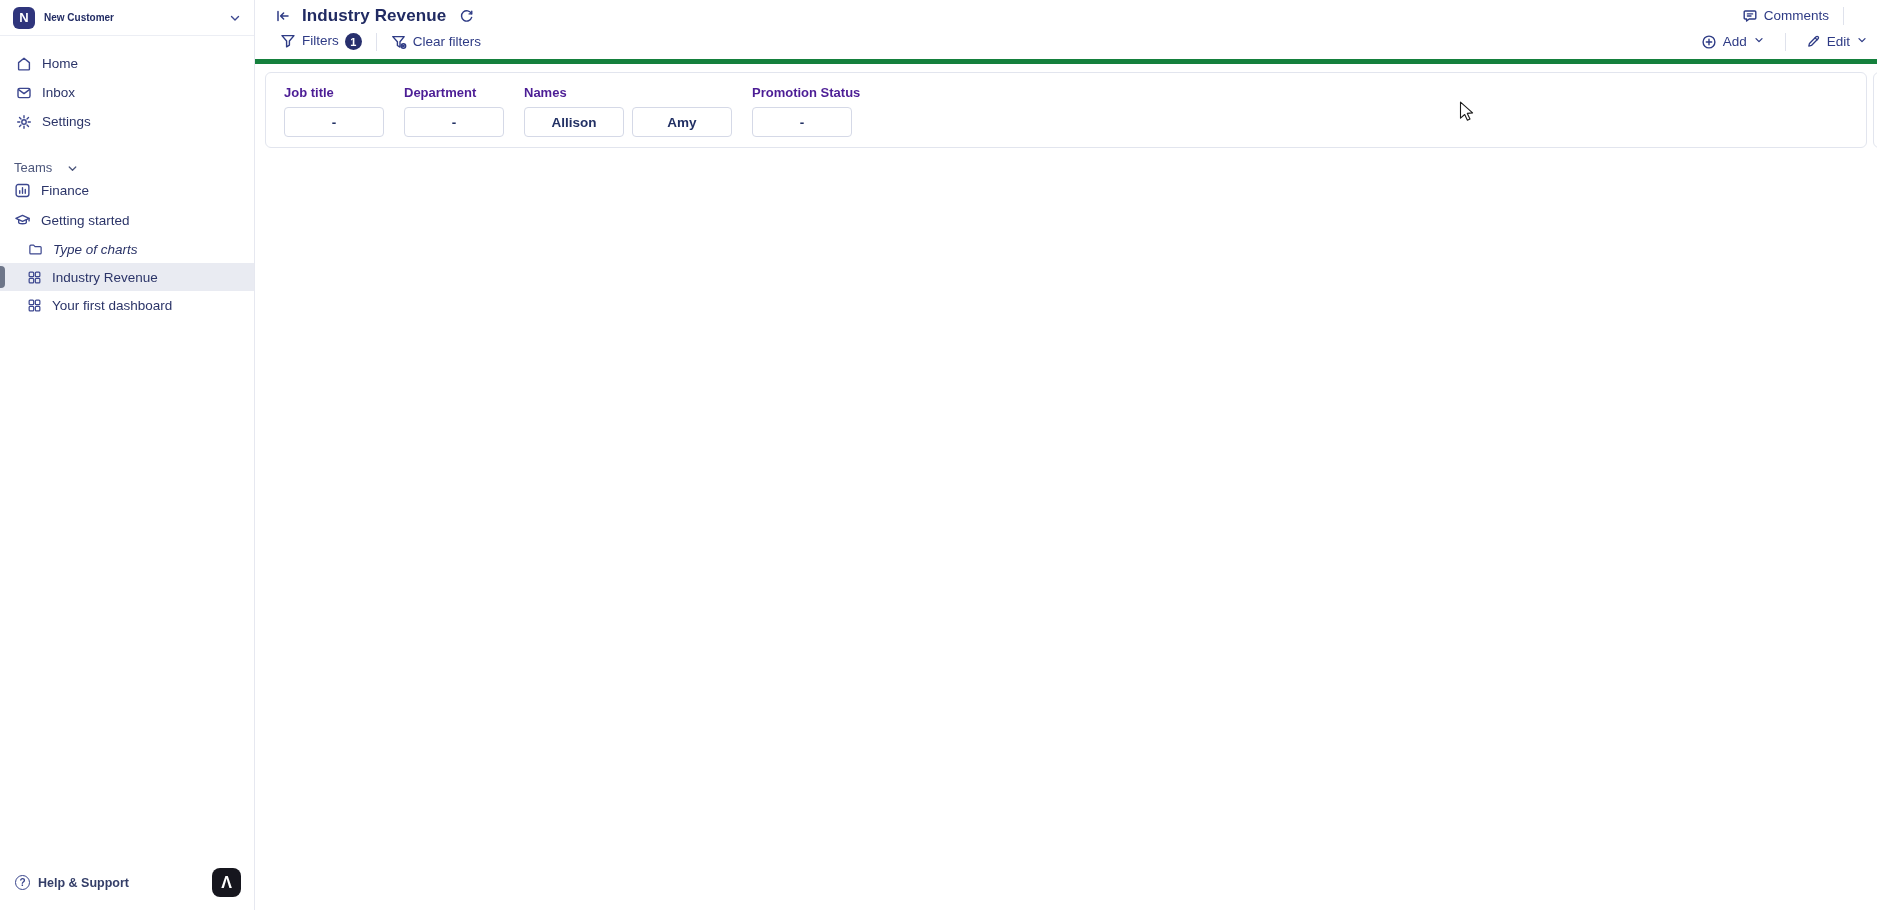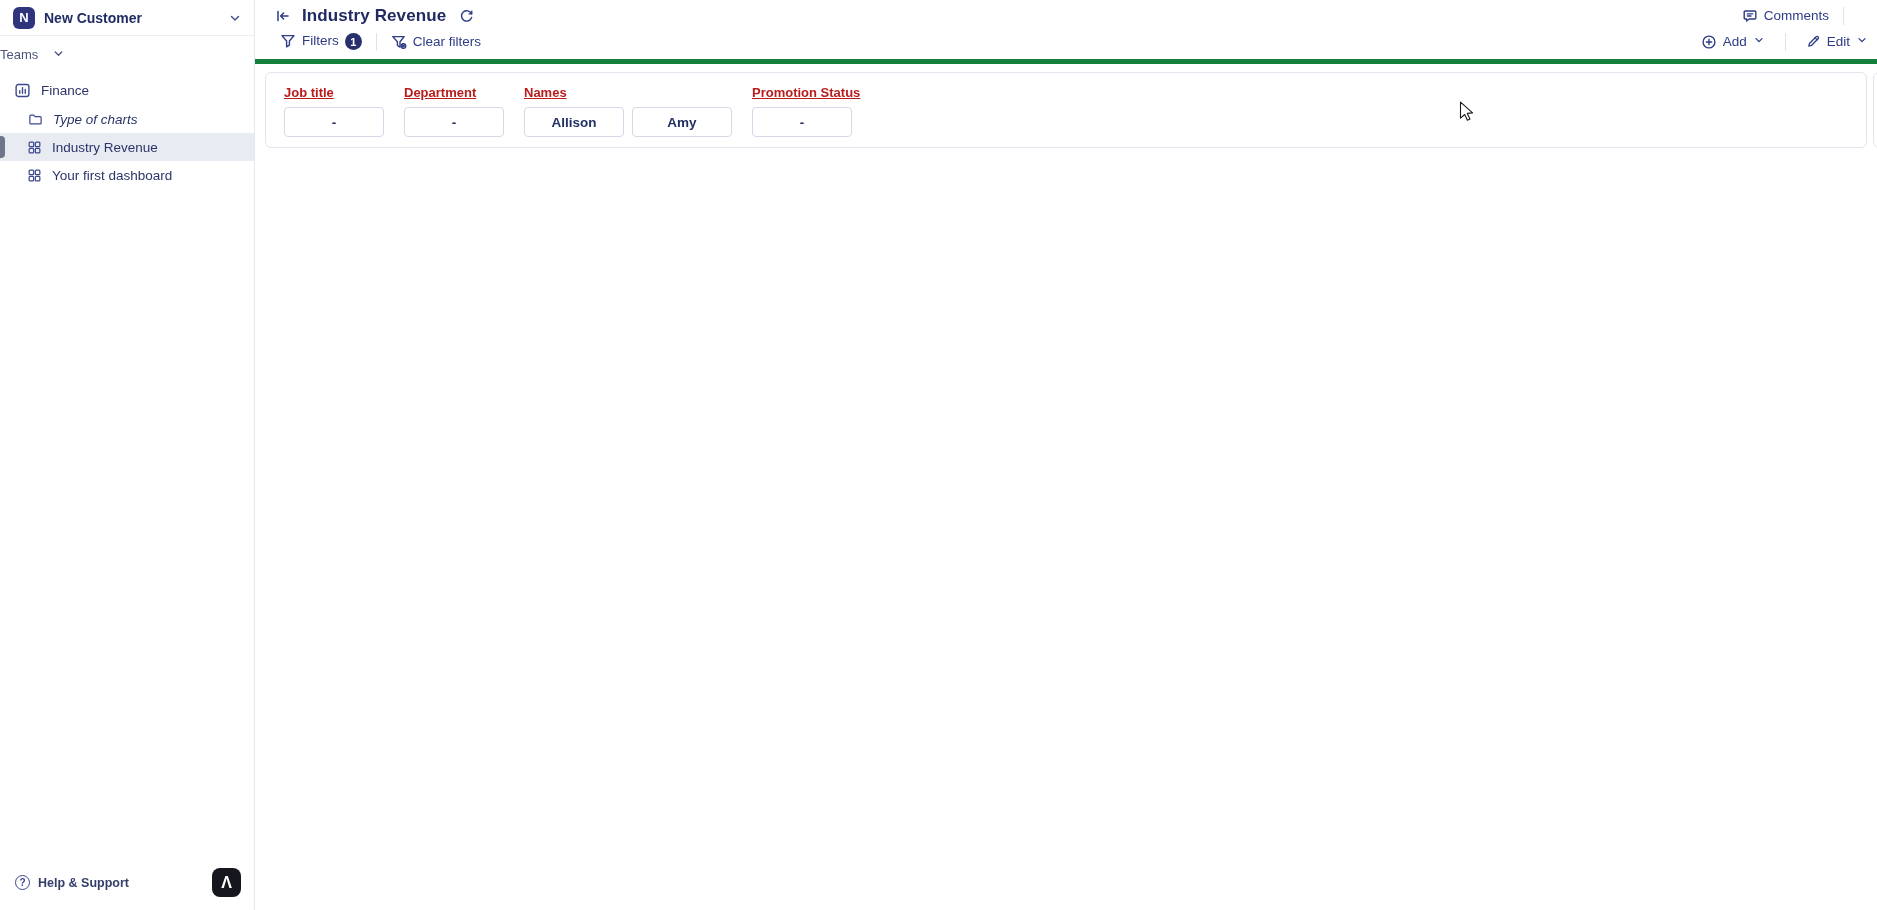--- a/index.html
+++ b/index.html
@@ -8,27 +8,27 @@
   .page { position:relative; width:1877px; height:910px; overflow:hidden;
     display:flex; background:#fff; color:#2b3468; }
 
   
   .sidebar { width:255px; min-width:255px; height:100%;
     border-right:1px solid #e6e8f0; display:flex; flex-direction:column; background:#fff; }
   .ws-header { height:36px; border-bottom:1px solid #eceef4; display:flex;
     align-items:center; padding:0 12px 0 13px; gap:9px; cursor:pointer; }
   .ws-logo { width:22px; height:22px; border-radius:6px; background:#2f357c; color:#fff;
     font-size:13px; font-weight:700; display:flex; align-items:center; justify-content:center; }
-  .ws-name { flex:1; font-size:14px; font-weight:600; color:#222c64; }
+  .ws-name { flex:1; font-size:10px; font-weight:600; color:#222c64; }
   .ic { color:#3c478f; flex:none; display:block; }
   .sb-nav { padding-top:13px; }
   .sb-item { height:29px; display:flex; align-items:center; gap:10px;
     padding:0 12px 0 16px; font-size:13.5px; color:#2b3468; cursor:pointer; position:relative; }
-  .sb-section { height:28px; margin-top:11px; display:flex; align-items:flex-start; gap:14px;
-    font-size:13px; color:#4d577c; cursor:pointer; }
+  .sb-section { height:28px; margin-top:11px; display:flex; align-items:flex-end; gap:14px;
+    padding-left:14px; font-size:13px; color:#4d577c; cursor:pointer; }
   .sb-team { height:30px; padding-left:14px; }
   .sb-sub { height:28px; padding-left:28px;font-style:italic; }
   .sb-dash { height:28px; padding-left:27px; }
   .sb-item.selected { background:#e9ebf2; }
   .sb-item.selected::before { content:""; position:absolute; left:0; top:3px; bottom:3px;
     width:5px; background:#6e7689; border-radius:0 4px 4px 0; }
   .sb-footer { margin-top:auto; display:flex; align-items:center; justify-content:space-between;
     padding:0 13px 13px 15px; }
   .help { display:flex; align-items:center; gap:8px; font-size:12.5px; font-weight:600;
     color:#343e68; cursor:pointer; }
@@ -50,21 +50,21 @@
   .toolbar { height:34px; display:flex; align-items:center; padding:0 9px 6px 25px;
     border-bottom:5px solid #15803d; }
   .badge { width:17px; height:17px; border-radius:50%; background:#272f6d; color:#fff;
     font-size:11px; font-weight:600; display:flex; align-items:center; justify-content:center; }
   .gap14 { margin:0 14px; }
   .gap20 { margin:0 20px; }
 
   .content { flex:1; position:relative; padding:8px 10px; }
   .filter-card { height:76px; border:1px solid #e2e5ee; border-radius:6px; background:#fff;
     display:flex; gap:20px; padding:12px 18px 0 18px; }
-  .fcol .flabel { font-size:13px; font-weight:600; color:#b91c1c; margin-bottom:7px;text-decoration:underline; }
+  .fcol .flabel { font-size:13px; font-weight:600; color:#4c1d95; margin-bottom:7px; }
   .chips { display:flex; gap:8px; }
   .chip { width:100px; height:30px; border:1px solid #d5d9e7; border-radius:4px; background:#fff;
     display:flex; align-items:center; justify-content:center; font-size:13.5px; font-weight:600;
     color:#223064; cursor:pointer; }
   .edge-card { position:absolute; right:-11px; top:8px; width:15px; height:76px;
     border:1px solid #e2e5ee; border-radius:6px; background:#fff; }
 
   .cursor { position:absolute; left:1459px; top:101px; pointer-events:none; }
 </style>
 </head>
@@ -75,34 +75,63 @@
   <aside class="sidebar">
 
     <div class="ws-header">
       <span class="ws-logo">N</span>
       <span class="ws-name">New Customer</span>
       <svg class="ic" width="14" height="14" viewBox="0 0 16 16" fill="none" stroke="currentColor" stroke-width="1.6" stroke-linecap="round" stroke-linejoin="round">
           <path d="M4 6.2 8 10.2 12 6.2"></path>
         </svg>
     </div>
 
+    <nav class="sb-nav">
+      <div class="sb-item">
+        <svg class="ic" width="16" height="16" viewBox="0 0 16 16" fill="none" stroke="currentColor" stroke-width="1.4" stroke-linecap="round" stroke-linejoin="round">
+            <path d="M2.6 6.6 8 2.2l5.4 4.4v6.6a.7.7 0 0 1-.7.7H3.3a.7.7 0 0 1-.7-.7Z"></path>
+          </svg>
+        <span>Home</span>
+      </div>
+      <div class="sb-item">
+        <svg class="ic" width="16" height="16" viewBox="0 0 16 16" fill="none" stroke="currentColor" stroke-width="1.4" stroke-linecap="round" stroke-linejoin="round">
+            <rect x="2" y="3.4" width="12" height="9.2" rx="1.6"></rect>
+            <path d="M2.6 4.6 8 8.6l5.4-4"></path>
+          </svg>
+        <span>Inbox</span>
+      </div>
+      <div class="sb-item">
+        <svg class="ic" width="16" height="16" viewBox="0 0 16 16" fill="none" stroke="currentColor" stroke-width="1.4" stroke-linecap="round" stroke-linejoin="round">
+            <circle cx="8" cy="8" r="2.2"></circle>
+            <path d="M8 1.7v2.1M8 12.2v2.1M1.7 8h2.1M12.2 8h2.1M3.5 3.5l1.5 1.5M11 11l1.5 1.5M12.5 3.5 11 5M5 11l-1.5 1.5"></path>
+          </svg>
+        <span>Settings</span>
+      </div>
+    </nav>
 
     <div class="sb-section">
       <span>Teams</span>
       <svg class="ic" width="13" height="13" viewBox="0 0 16 16" fill="none" stroke="#4d577c" stroke-width="1.6" stroke-linecap="round" stroke-linejoin="round">
           <path d="M4 6.2 8 10.2 12 6.2"></path>
         </svg>
     </div>
 
     <div class="sb-item sb-team">
       <svg class="ic" width="17" height="17" viewBox="0 0 16 16" fill="none" stroke="currentColor" stroke-width="1.3" stroke-linecap="round" stroke-linejoin="round">
           <rect x="2" y="2.4" width="12" height="11.2" rx="2"></rect>
           <path d="M5.4 10.6V8.2M8 10.6V5.4M10.6 10.6V7"></path>
         </svg>
       <span>Finance</span>
+    </div>
+    <div class="sb-item sb-team">
+      <svg class="ic" width="17" height="17" viewBox="0 0 16 16" fill="none" stroke="currentColor" stroke-width="1.3" stroke-linecap="round" stroke-linejoin="round">
+          <path d="M8 3.2 14.2 6 8 8.8 1.8 6Z"></path>
+          <path d="M4.4 7.3v2.6c0 1.5 7.2 1.5 7.2 0V7.3M14.2 6v2.4"></path>
+        </svg>
+      <span>Getting started</span>
     </div>
 
     <div class="sb-item sb-sub">
       <svg class="ic" width="15" height="15" viewBox="0 0 16 16" fill="none" stroke="currentColor" stroke-width="1.3" stroke-linecap="round" stroke-linejoin="round">
           <path d="M2 4.4c0-.6.4-1 1-1h3l1.5 1.5H13c.6 0 1 .4 1 1v5.7c0 .6-.4 1-1 1H3c-.6 0-1-.4-1-1Z"></path>
         </svg>
       <span>Type of charts</span>
     </div>
 
     <div class="sb-item sb-dash selected">

